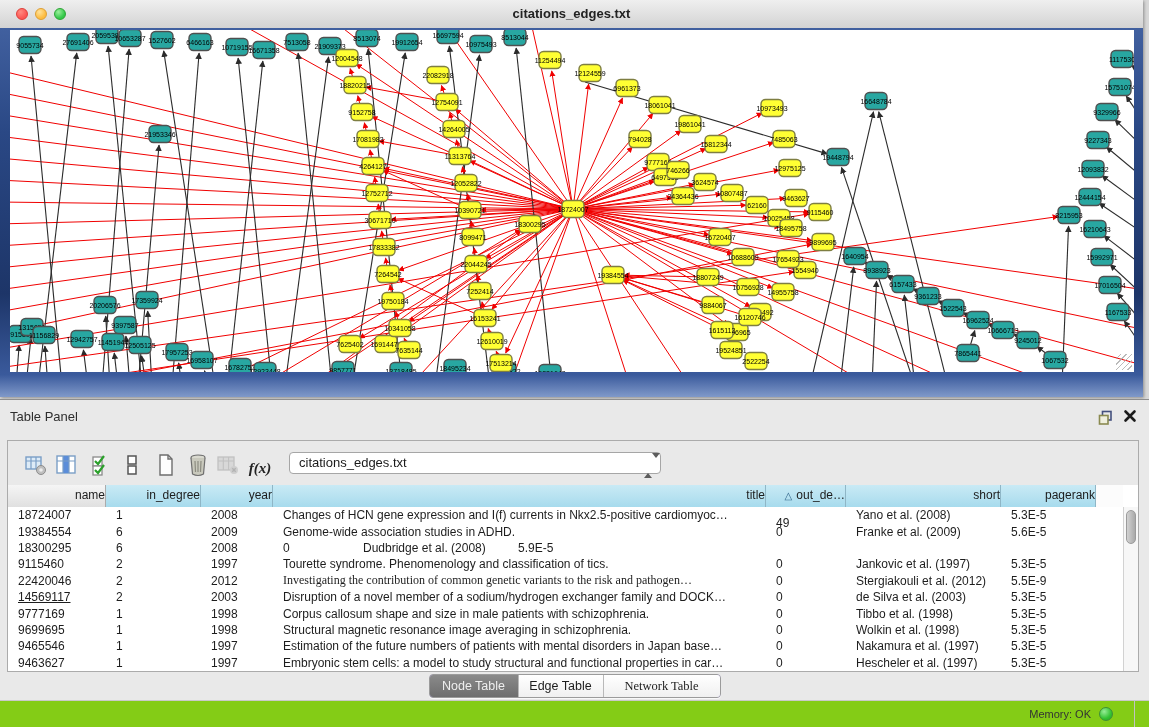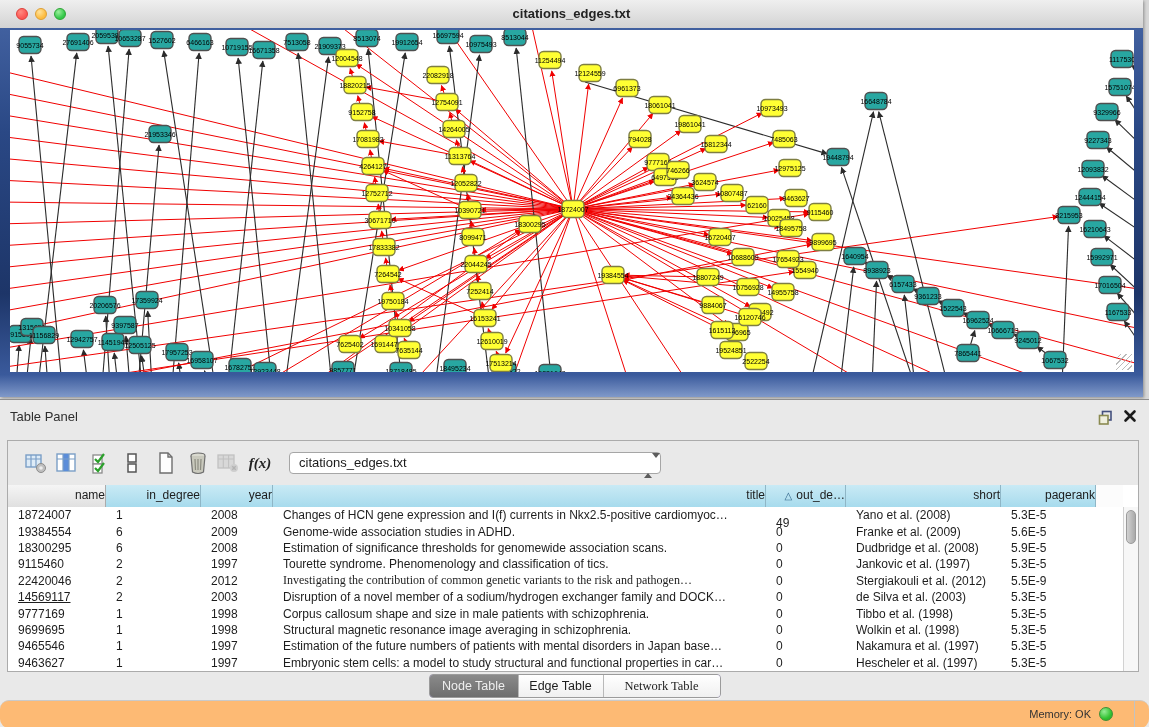--- a/index.html
+++ b/index.html
@@ -26,21 +26,21 @@
 
   
   #table-panel{position:absolute;left:0;top:399px;width:1149px;height:328px;background:#E9E9E9;border-top:1px solid #8E8E8E;}
   .panel-title{position:absolute;left:10px;top:9px;font-size:13px;color:#2e2e2e;}
   .panel-float{position:absolute;right:36px;top:10px;width:15px;height:15px;cursor:pointer;}
   .panel-close{position:absolute;right:12px;top:9px;width:14px;height:14px;cursor:pointer;}
 
   .content-box{position:absolute;left:7px;top:40px;width:1130px;height:230px;border:1px solid #ABABAB;
     background:#FFFFFF;box-sizing:content-box;}
   .tbar{position:absolute;left:0;top:0;right:0;height:44px;background:#E9E9E9;}
-  .tbtn{position:absolute;top:8px;width:28px;height:28px;display:flex;align-items:center;justify-content:center;cursor:pointer;}
+  .tbtn{position:absolute;top:8px;width:28px;height:28px;display:flex;align-items:flex-end;justify-content:center;cursor:pointer;}
   .fx{font-family:"Liberation Serif",serif;font-style:italic;font-weight:700;font-size:15px;color:#222;}
   .combo{position:absolute;left:281px;top:11px;width:372px;height:22px;background:#FFFFFF;border:1px solid #A6A6A6;
     border-radius:4px;box-sizing:border-box;font-size:13px;color:#1a1a1a;line-height:20px;padding-left:9px;cursor:pointer;}
   .stepper{position:absolute;right:7px;top:3px;width:9px;height:14px;}
   .stepper .up{width:0;height:0;border-left:4px solid transparent;border-right:4px solid transparent;border-bottom:5px solid #5d5d5d;margin-bottom:3px;}
   .stepper .dn{width:0;height:0;border-left:4px solid transparent;border-right:4px solid transparent;border-top:5px solid #5d5d5d;}
 
   #thead{position:absolute;left:0;top:44px;right:15px;height:22px;display:flex;border-bottom:1px solid #9A9A9A;}
   .th{box-sizing:border-box;height:22px;line-height:21px;text-align:right;font-size:12px;color:#1c1c1c;
     background:linear-gradient(#F5F5F5,#E0E0E0);border-right:1px solid #ABABAB;overflow:hidden;white-space:nowrap;cursor:pointer;}
@@ -55,21 +55,21 @@
   .vthumb{position:absolute;left:2px;top:3px;width:10px;height:34px;border-radius:6px;
     background:linear-gradient(90deg,#D2D2D2,#A9A9A9);border:1px solid #9B9B9B;box-sizing:border-box;cursor:grab;}
 
   .tabs{position:absolute;left:50%;top:274px;transform:translateX(-50%);height:22px;display:flex;
     border:1px solid #9B9B9B;border-radius:4px;overflow:hidden;background:#c4b5fd;box-shadow:0 1px 0 rgba(255,255,255,.7);}
   .tab{height:22px;line-height:22px;font-size:12.5px;text-align:center;color:#1d1d1d;
     background:linear-gradient(#FFFFFF,#F0F0F0);border-right:1px solid #B9B9B9;cursor:pointer;}
   .tab:last-child{border-right:none;font-family:Liberation Serif, serif;}
   .tab.active{background:linear-gradient(#8A8A8A,#6E6E6E);color:#EFEFEF;}
 
-  .statusbar{position:absolute;left:0;right:0;bottom:0;height:27px;background:#fdba74;border-top:1px solid #C9C9C9;border-radius:9px;}
+  .statusbar{position:absolute;left:0;right:0;bottom:0;height:27px;background:#84cc16;border-top:1px solid #C9C9C9;}
   .memlabel{position:absolute;right:58px;top:7px;font-size:11px;color:#333;}
   .memdot{position:absolute;right:36px;top:6px;width:14px;height:14px;border-radius:50%;box-sizing:border-box;
     background:radial-gradient(circle at 35% 30%,#96EC96,#33C233 60%,#26A326);border:1px solid #3F8F37;}
   .statdiv{position:absolute;right:14px;top:0;bottom:0;width:1px;background:#C2C2C2;}
 </style>
 </head>
 <body>
 
 <div id="stage">
 
@@ -611,21 +611,20 @@
             <div class="td" style="width: 72px;">2009</div>
             <div class="td" style="width: 493px;">Genome-wide association studies in ADHD.</div>
             <div class="td" style="width: 80px;">0</div>
             <div class="td" style="width: 155px;">Franke et al. (2009)</div>
             <div class="td" style="width: 95px;">5.6E-5</div>
           </div>
           <div class="tr">
             <div class="td" style="width: 98px;">18300295</div>
             <div class="td" style="width: 95px;">6</div>
             <div class="td" style="width: 72px;">2008</div>
-            <div class="td" style="width: 493px;">Estimation of significance thresholds for genomewide association scans.</div>
             <div class="td" style="width: 80px;">0</div>
             <div class="td" style="width: 155px;">Dudbridge et al. (2008)</div>
             <div class="td" style="width: 95px;">5.9E-5</div>
           </div>
           <div class="tr">
             <div class="td" style="width: 98px;">9115460</div>
             <div class="td" style="width: 95px;">2</div>
             <div class="td" style="width: 72px;">1997</div>
             <div class="td" style="width: 493px;">Tourette syndrome. Phenomenology and classification of tics.</div>
             <div class="td" style="width: 80px;">0</div>

